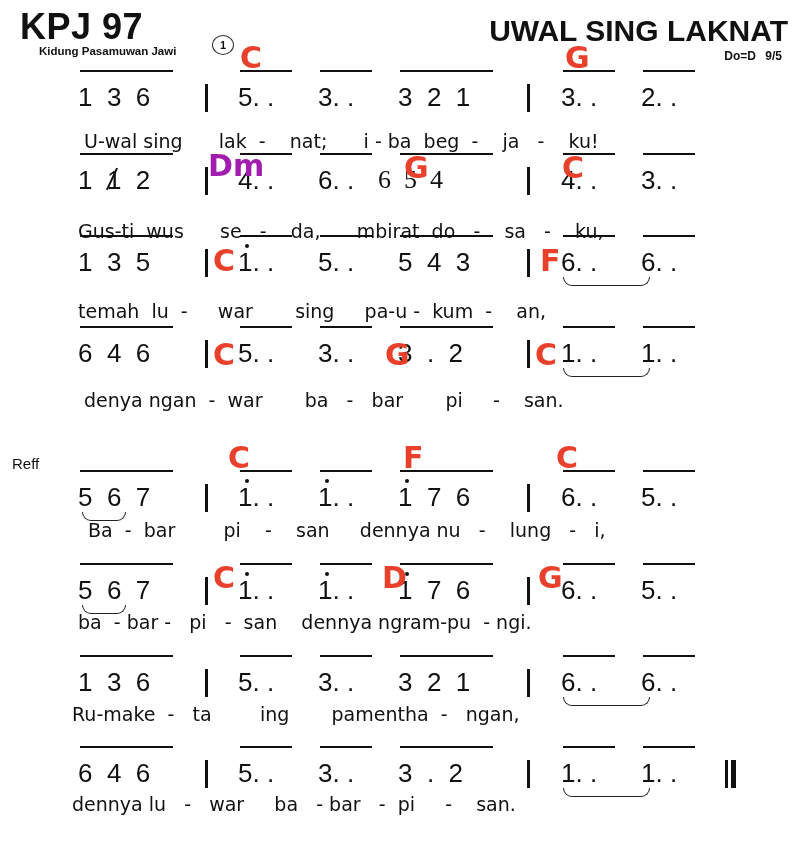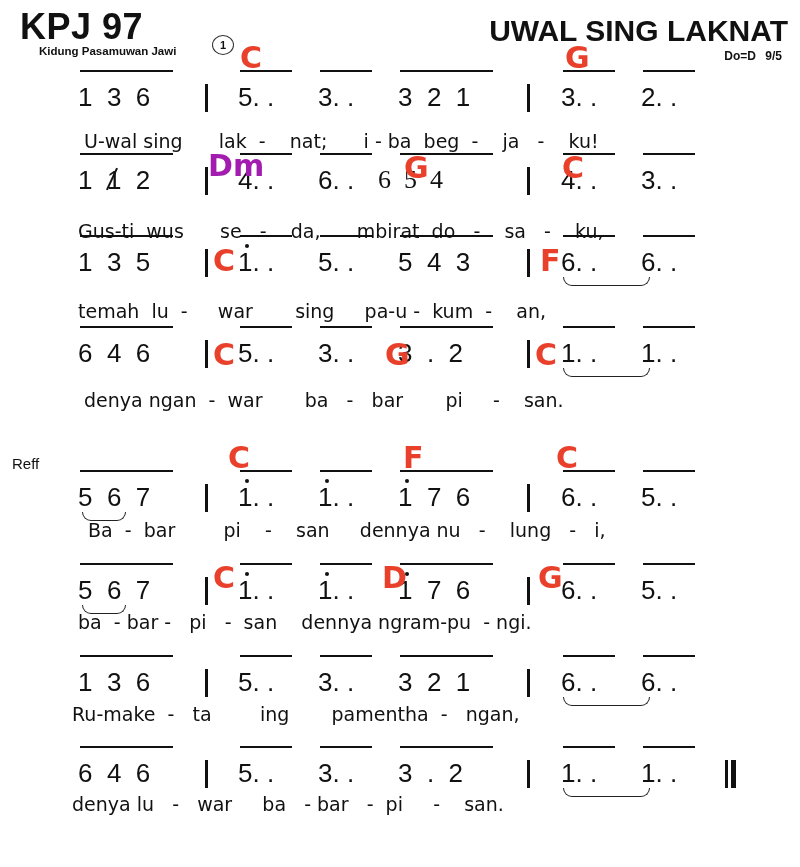--- a/index.html
+++ b/index.html
@@ -179,21 +179,21 @@
       <div class="note" style="left: 561px;">1. .</div>
       <div class="note" style="left: 641px;">1. .</div>
       <div class="bar" style="left: 205px;"></div>
       <div class="bar" style="left: 527px;"></div>
       <div class="tie" style="left: 563px; width: 85px;"></div>
       <div class="dbl" style="left: 725px;">
         <span style="left:0;width:3px"></span>
         <span style="left:6px;width:5px"></span>
       </div>
     </div>
-    <div class="lyric" style="top: 793px; left: 72px;">denya lu   -   war     ba   - bar   -  pi     -    san.</div>
+    <div class="lyric" style="top: 793px; left: 72px;">dennya lu   -   war     ba   - bar   -  pi     -    san.</div>
     <div class="chord" style="left: 240px; top: 40px; color: rgb(232, 64, 42);">C</div>
     <div class="chord" style="left: 565px; top: 40px; color: rgb(232, 64, 42);">G</div>
     <div class="chord" style="left: 208px; top: 148px; color: #a21caf;">Dm</div>
     <div class="chord" style="left: 404px; top: 150px; color: rgb(232, 64, 42);">G</div>
     <div class="chord" style="left: 562px; top: 150px; color: rgb(232, 64, 42);">C</div>
     <div class="chord" style="left: 213px; top: 243px; color: rgb(232, 64, 42);">C</div>
     <div class="chord" style="left: 540px; top: 243px; color: rgb(232, 64, 42);">F</div>
     <div class="chord" style="left: 213px; top: 337px; color: rgb(232, 64, 42);">C</div>
     <div class="chord" style="left: 385px; top: 337px; color: rgb(232, 64, 42);">G</div>
     <div class="chord" style="left: 535px; top: 337px; color: rgb(232, 64, 42);">C</div>

